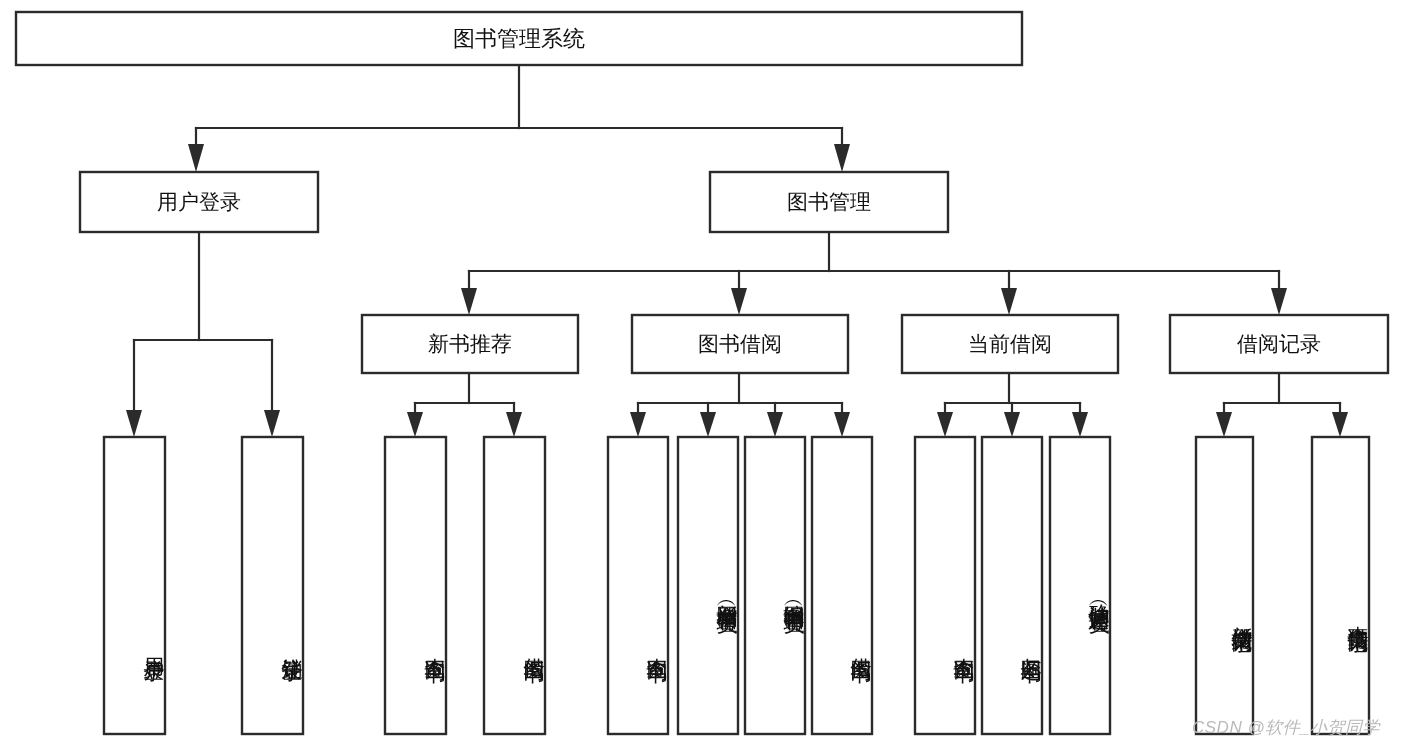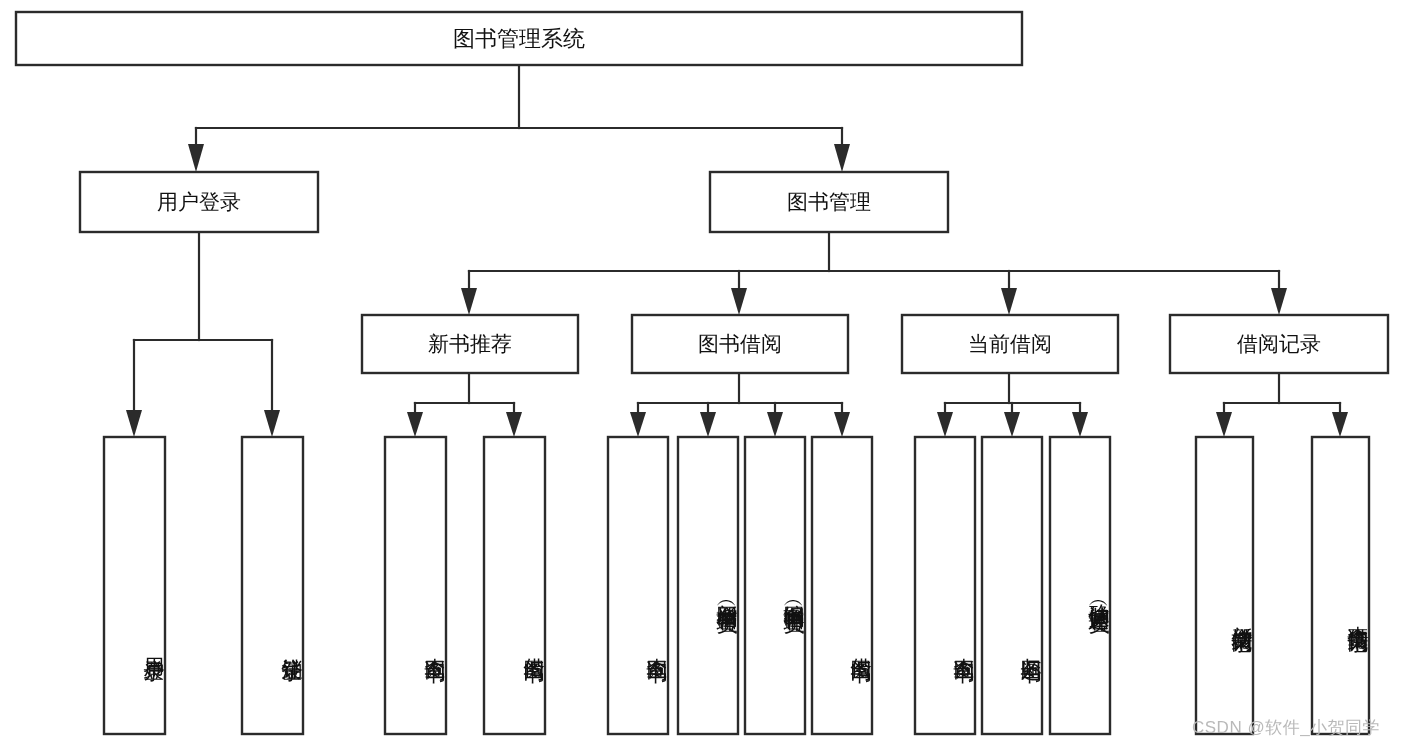--- a/index.html
+++ b/index.html
@@ -67,20 +67,21 @@
     justify-content: center;
     pointer-events: none;
   }
   .watermark {
     position: absolute;
     font-family: "Liberation Sans", "DejaVu Sans", sans-serif;
     font-size: 17px;
     color: #b9b9b9;
     white-space: nowrap;
     letter-spacing: 0.5px;
+    font-style: italic;
   }
 </style>
 </head>
 <body>
 
 <div id="diagram-root">
 
   <svg class="diagram" viewBox="0 0 1405 747" xmlns="http://www.w3.org/2000/svg">
 
     <defs>

